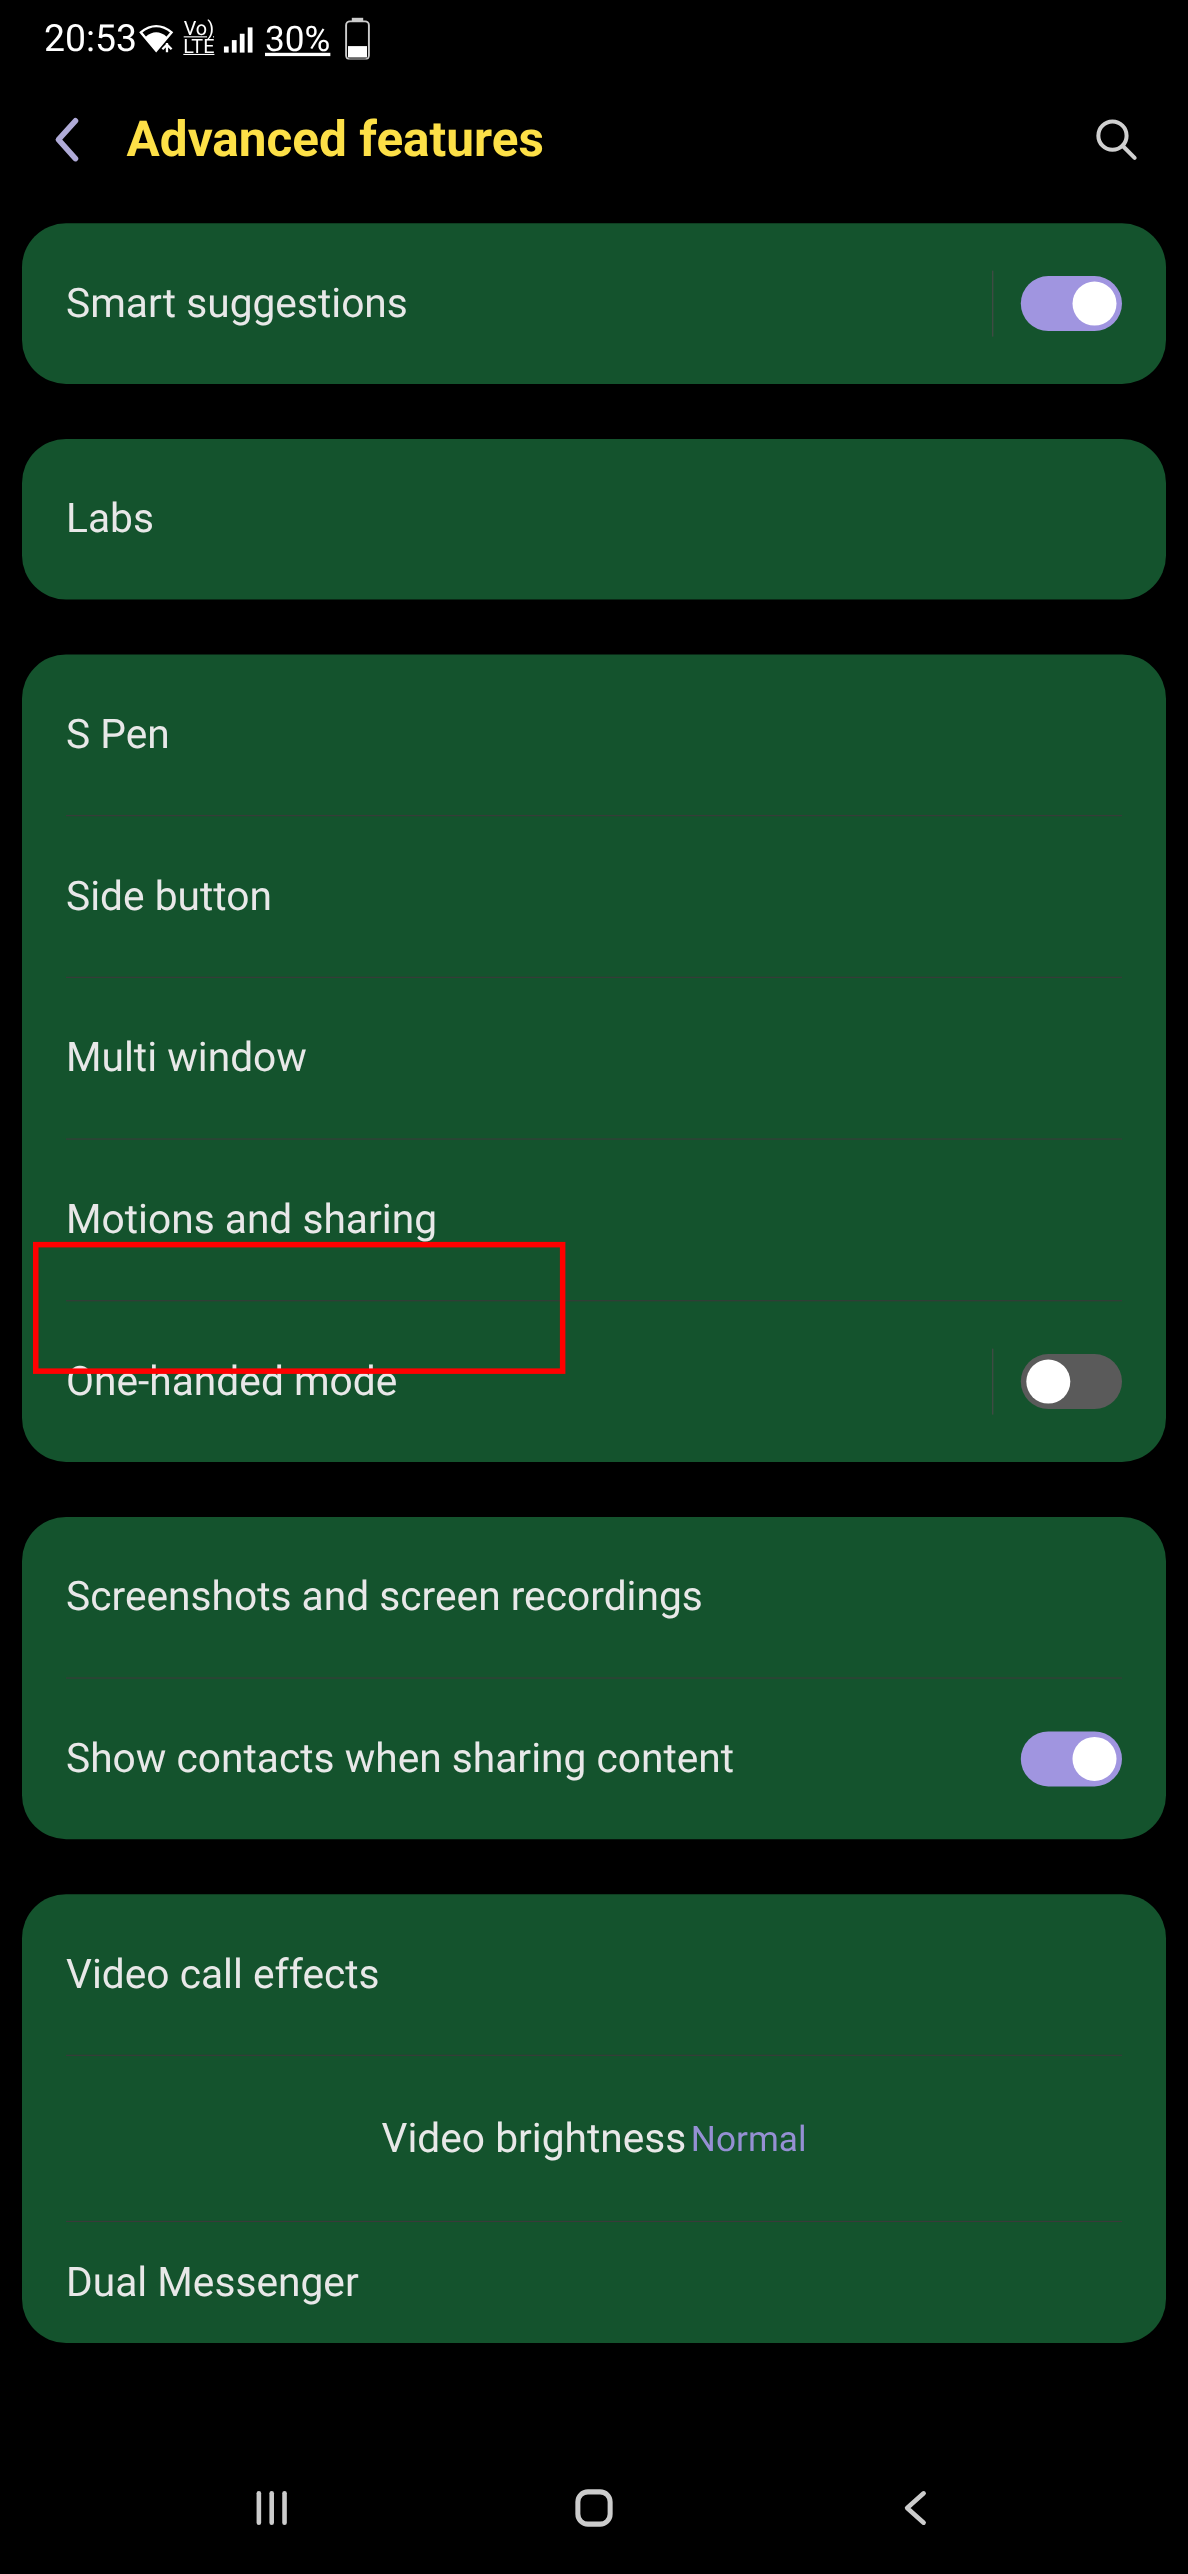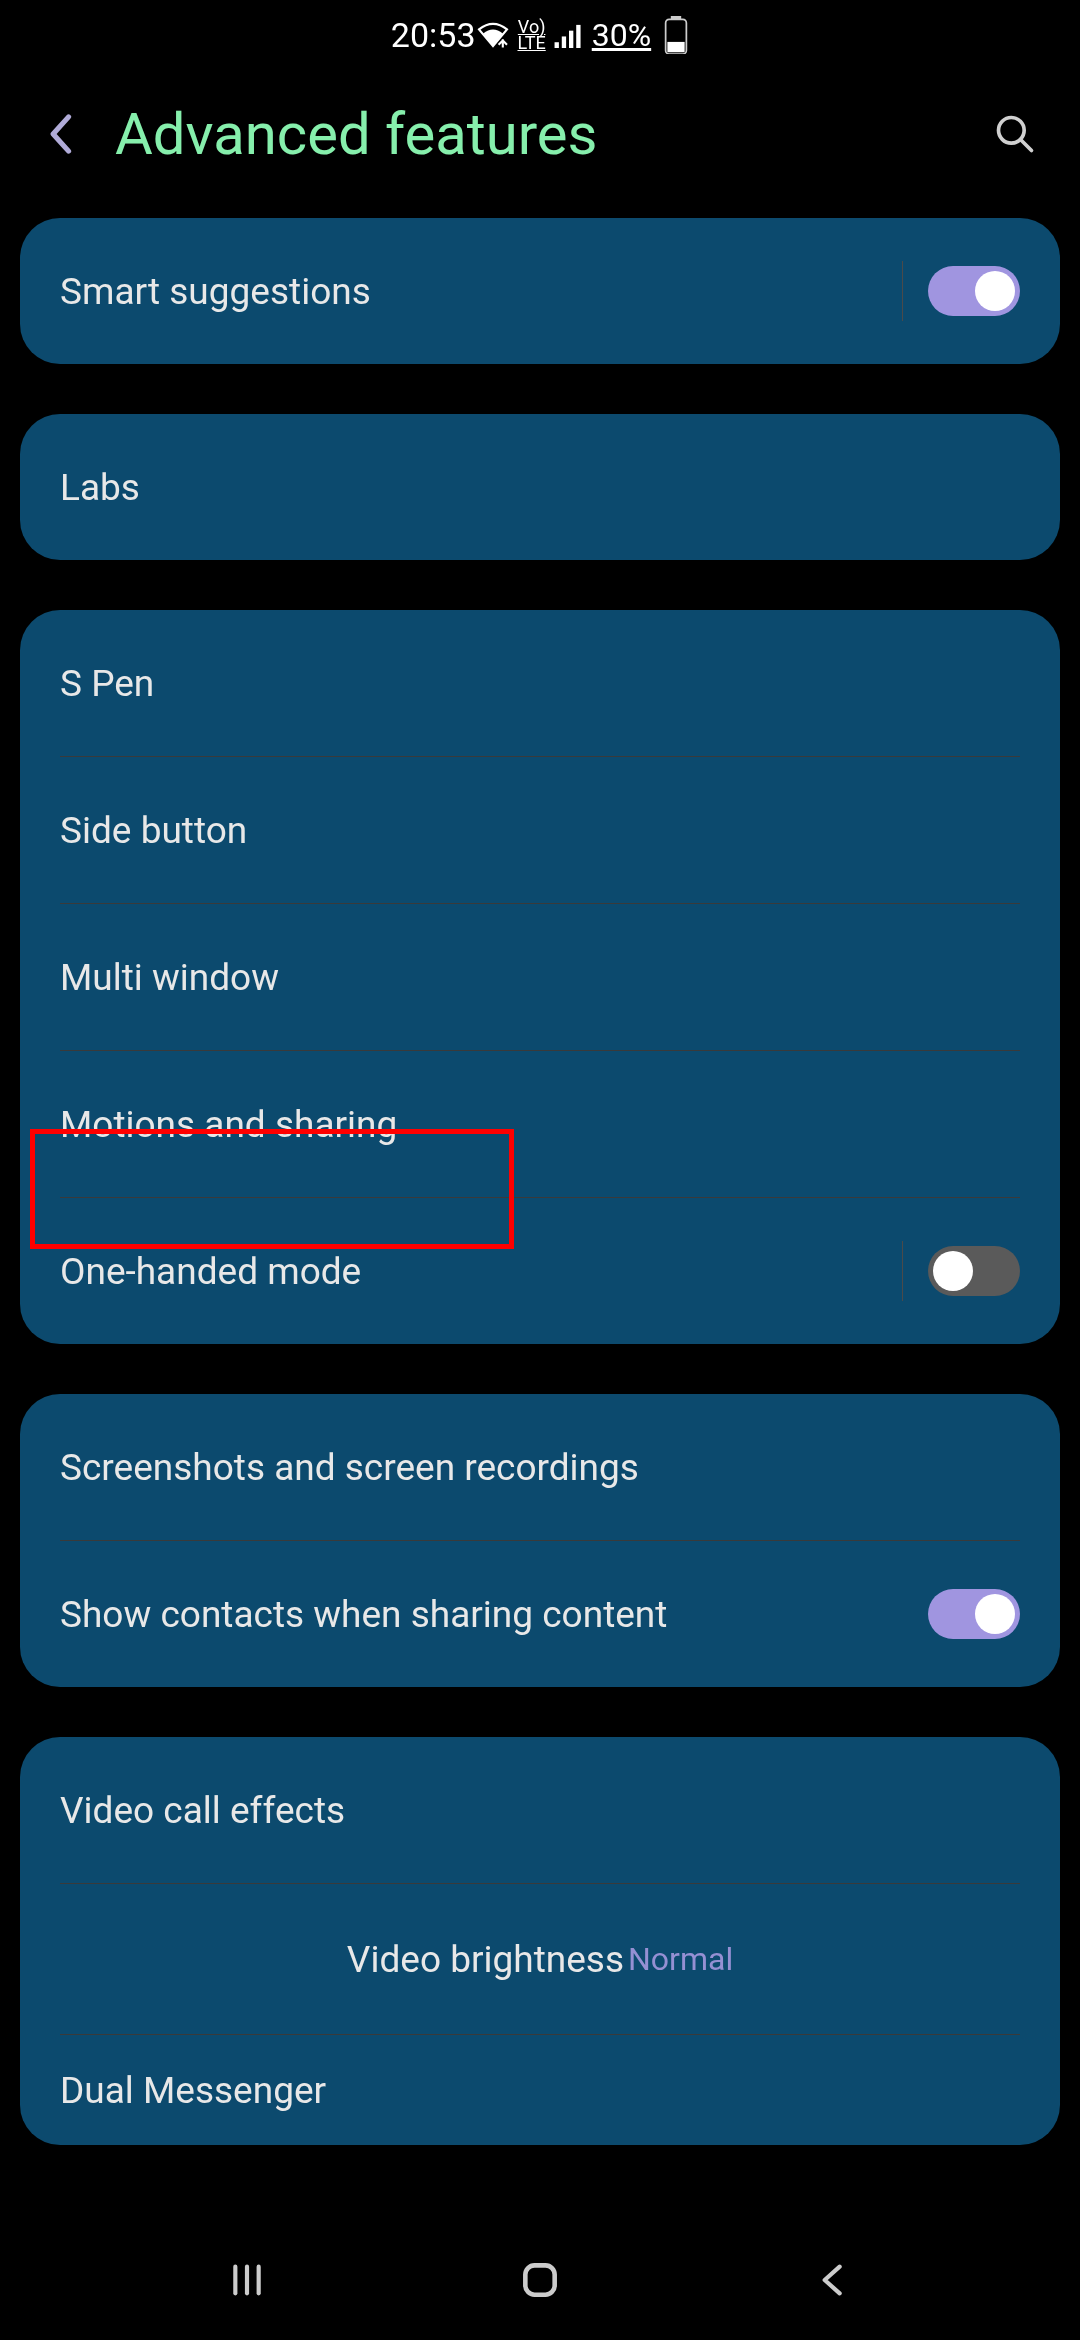--- a/index.html
+++ b/index.html
@@ -14,21 +14,21 @@
       font-family: -apple-system, BlinkMacSystemFont, 'Segoe UI', Roboto, sans-serif;
       color: #ffffff;
       overflow: hidden;
       position: relative;
     }
     
     
     .status-bar {
       height: 70px;
       display: flex;
-      justify-content: center;
+      justify-content: flex-start;
       align-items: center;
       padding: 0 40px;
       font-size: 34px;
       color: #ffffff;
     }
     .status-right {
       display: flex;
       align-items: center;
       gap: 12px;
       text-decoration: underline;
@@ -48,36 +48,36 @@
     }
     .back-chevron {
       width: 40px;
       height: 40px;
       display: flex;
       align-items: center;
       justify-content: center;
       color: #a8a6c4;
     }
     .header-title {
-      font-size: 58px;
-      font-weight: 400;
-      color: #86efac;
+      font-size: 45px;
+      font-weight: 700;
+      color: #fde047;
       flex: 1;
     }
     .search-icon-wrap {
       width: 50px;
       height: 50px;
       display: flex;
       align-items: center;
       justify-content: center;
     }
     
     
     .card-group {
-      background: #0c4a6e;
+      background: #14532d;
       border-radius: 40px;
       margin: 0 20px 50px 20px;
       overflow: hidden;
     }
     
     
     .row {
       display: flex;
       align-items: center;
       justify-content: space-between;

